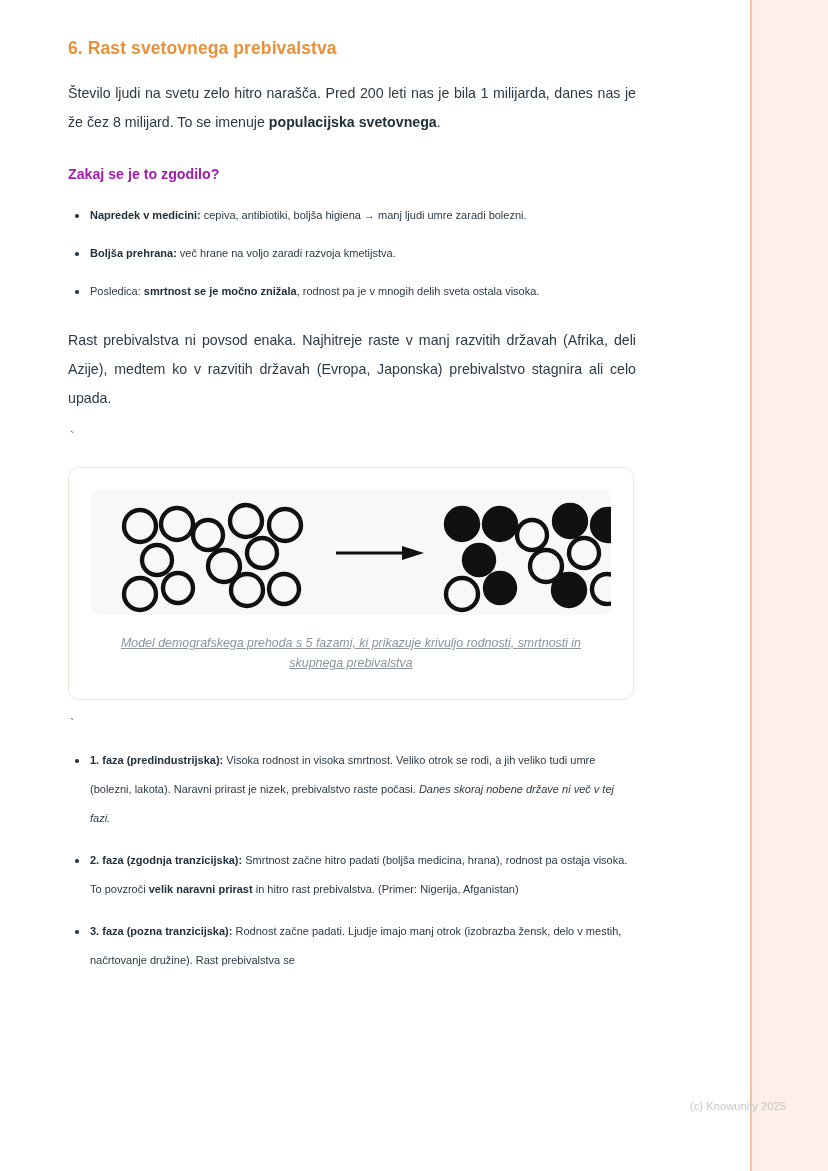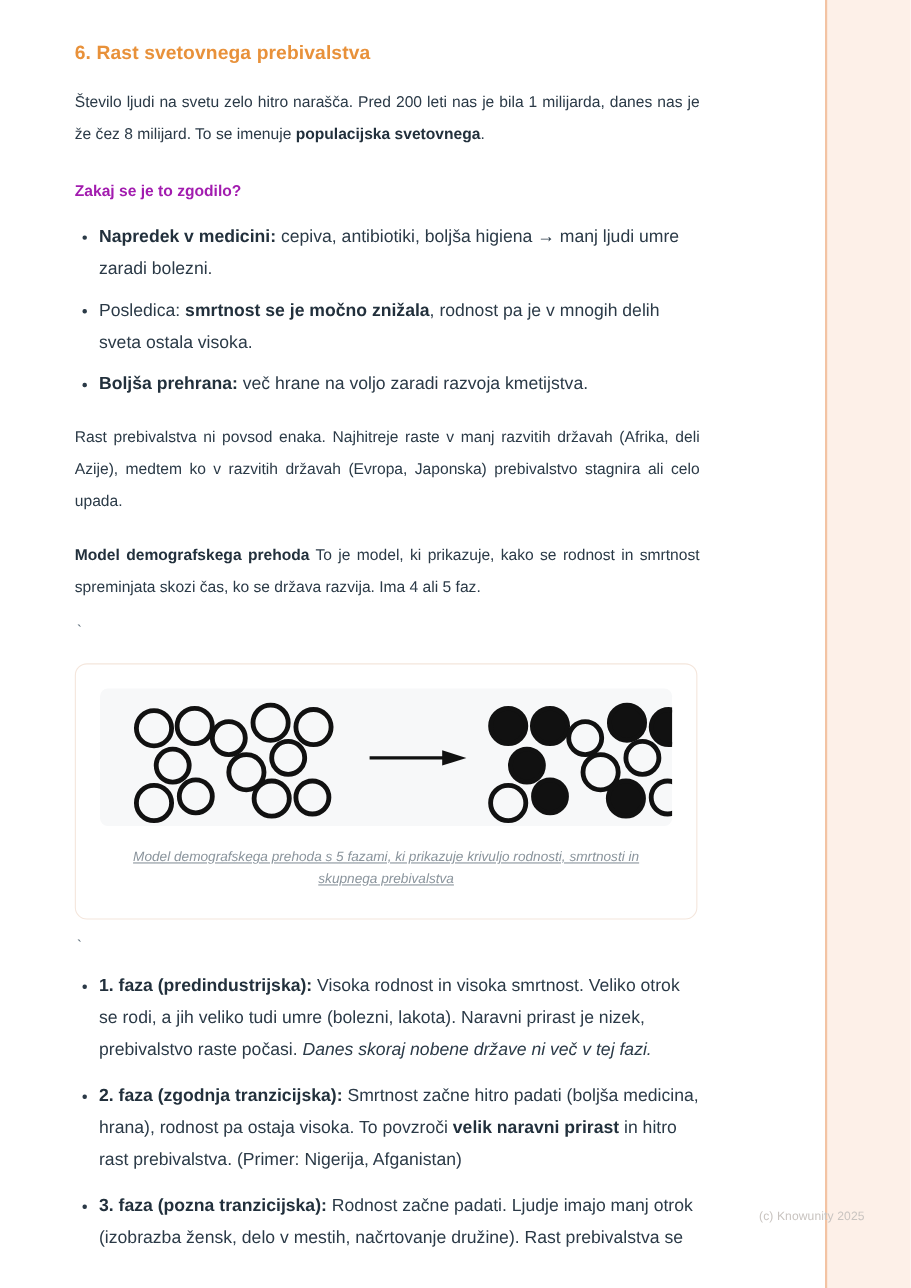--- a/index.html
+++ b/index.html
@@ -76,21 +76,21 @@
   }
 
   ul.bullets {
     list-style: none;
     margin: 14px 0 0 0;
     padding: 0;
   }
   ul.bullets li {
     position: relative;
     padding-left: 22px;
-    font-size: 16px;
+    font-size: 11px;
     line-height: 29px;
     margin-bottom: 9px;
     color: #2b3a47;
   }
   ul.bullets li:before {
     content: "";
     position: absolute;
     left: 7px;
     top: 13px;
     width: 3.6px;
@@ -150,27 +150,26 @@
 <div id="content">
 
   <h1 id="page-title">6. Rast svetovnega prebivalstva</h1>
 
   <p class="para"><span>Število ljudi na svetu zelo hitro narašča. Pred 200 leti nas je bila 1 milijarda, danes nas je že čez 8 milijard. To se imenuje </span><b>populacijska svetovnega</b><span>.</span></p>
 
   <p class="subhead">Zakaj se je to zgodilo?</p>
 
   <ul class="bullets">
     <li><b>Napredek v medicini:</b><span> cepiva, antibiotiki, boljša higiena → manj ljudi umre zaradi bolezni.</span></li>
+    <li><b>Boljša prehrana:</b><span> več hrane na voljo zaradi razvoja kmetijstva.</span></li>
     <li><span>Posledica: </span><b>smrtnost se je močno znižala</b><span>, rodnost pa je v mnogih delih sveta ostala visoka.</span></li>
-    <li><b>Boljša prehrana:</b><span> več hrane na voljo zaradi razvoja kmetijstva.</span></li>
   </ul>
 
   <p class="para">Rast prebivalstva ni povsod enaka. Najhitreje raste v manj razvitih državah (Afrika, deli Azije), medtem ko v razvitih državah (Evropa, Japonska) prebivalstvo stagnira ali celo upada.</p>
 
-  <p class="para"><b>Model demografskega prehoda</b><span> To je model, ki prikazuje, kako se rodnost in smrtnost spreminjata skozi čas, ko se država razvija. Ima 4 ali 5 faz.</span></p>
 
   <div class="tick">`</div>
 
   <div id="figure-card">
     <div id="figure-panel">
 
       <svg class="cluster" style="left:18px; top:6px;" width="210" height="120" viewBox="0 0 200 120">
         <g fill="none" stroke="#111111" stroke-width="4.4">
           <circle cx="26" cy="30" r="16"></circle>
           <circle cx="63" cy="28" r="16"></circle>

